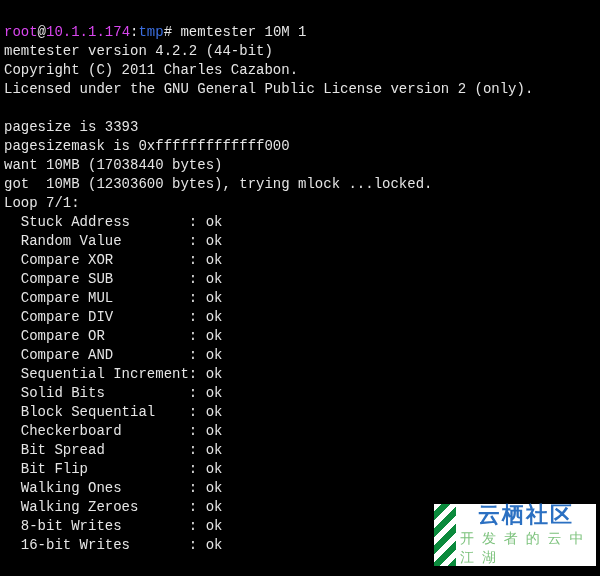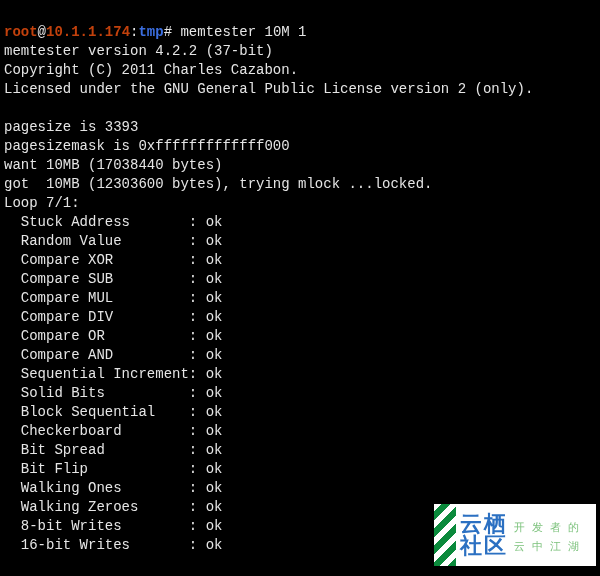--- a/index.html
+++ b/index.html
@@ -12,33 +12,34 @@
     font-family:"Courier New",monospace;
     font-size:14px;
     line-height:19px;
     color:#e5e5e5;
     position:relative;
   }
   .term{
     padding:4px 4px 0 4px;
     white-space:pre;
   }
-  .prompt-user{color:#c2410c;font-weight:bold;}
-  .prompt-cwd{color:#3b6ee0;font-weight:bold;}
+  .prompt-user{color:#d946ef;font-weight:normal;}
+  .prompt-cwd{color:#3b6ee0;font-weight:normal;}
   .test-line{display:block;font-family:Liberation Mono, monospace;}
   .watermark{
     position:absolute;
     right:4px;
     bottom:10px;
     width:140px;
     height:62px;
     background:#fff;
     display:flex;
     align-items:center;
     justify-content:center;
+    flex-direction:column;
     box-sizing:border-box;
     padding:4px;
   }
   .wm-bars-l,.wm-bars-r{
     position:absolute;
     top:0;
     bottom:0;
     width:22px;
     background:repeating-linear-gradient(
       -45deg,
@@ -51,31 +52,31 @@
     color:#2b70c2;
     font-family:"Microsoft YaHei","SimHei",sans-serif;
     font-size:22px;
     font-weight:700;
     letter-spacing:2px;
     line-height:1;
   }
   .wm-sub{
     color:#7cc27c;
     font-family:"Microsoft YaHei","SimSun",sans-serif;
-    font-size:11px;
+    font-size:14px;
     margin-top:3px;
     letter-spacing:2px;
   }
 </style>
 </head>
 <body>
 
 <div class="term">
 <span><span class="prompt-user">root</span><span>@</span><span class="prompt-user">10.1.1.174</span><span>:</span><span class="prompt-cwd">tmp</span><span># </span><span>memtester 10M 1</span></span>
-<span>memtester version 4.2.2 (37-bit)</span>
+<span>memtester version 4.2.2 (44-bit)</span>
 <span>Copyright (C) 2011 Charles Cazabon.</span>
 <span>Licensed under the GNU General Public License version 2 (only).</span>
 
 <span>pagesize is 3393</span>
 <span>pagesizemask is 0xfffffffffffff000</span>
 <span>want 10MB (17038440 bytes)</span>
 <span>got  10MB (12303600 bytes), trying mlock ...locked.</span>
 <span>Loop 7/1:</span>
 <div id="tests"><span class="test-line">  Stuck Address       : ok</span><span class="test-line">  Random Value        : ok</span><span class="test-line">  Compare XOR         : ok</span><span class="test-line">  Compare SUB         : ok</span><span class="test-line">  Compare MUL         : ok</span><span class="test-line">  Compare DIV         : ok</span><span class="test-line">  Compare OR          : ok</span><span class="test-line">  Compare AND         : ok</span><span class="test-line">  Sequential Increment: ok</span><span class="test-line">  Solid Bits          : ok</span><span class="test-line">  Block Sequential    : ok</span><span class="test-line">  Checkerboard        : ok</span><span class="test-line">  Bit Spread          : ok</span><span class="test-line">  Bit Flip            : ok</span><span class="test-line">  Walking Ones        : ok</span><span class="test-line">  Walking Zeroes      : ok</span><span class="test-line">  8-bit Writes        : ok</span><span class="test-line">  16-bit Writes       : ok</span></div>
 <span>Done.</span>

